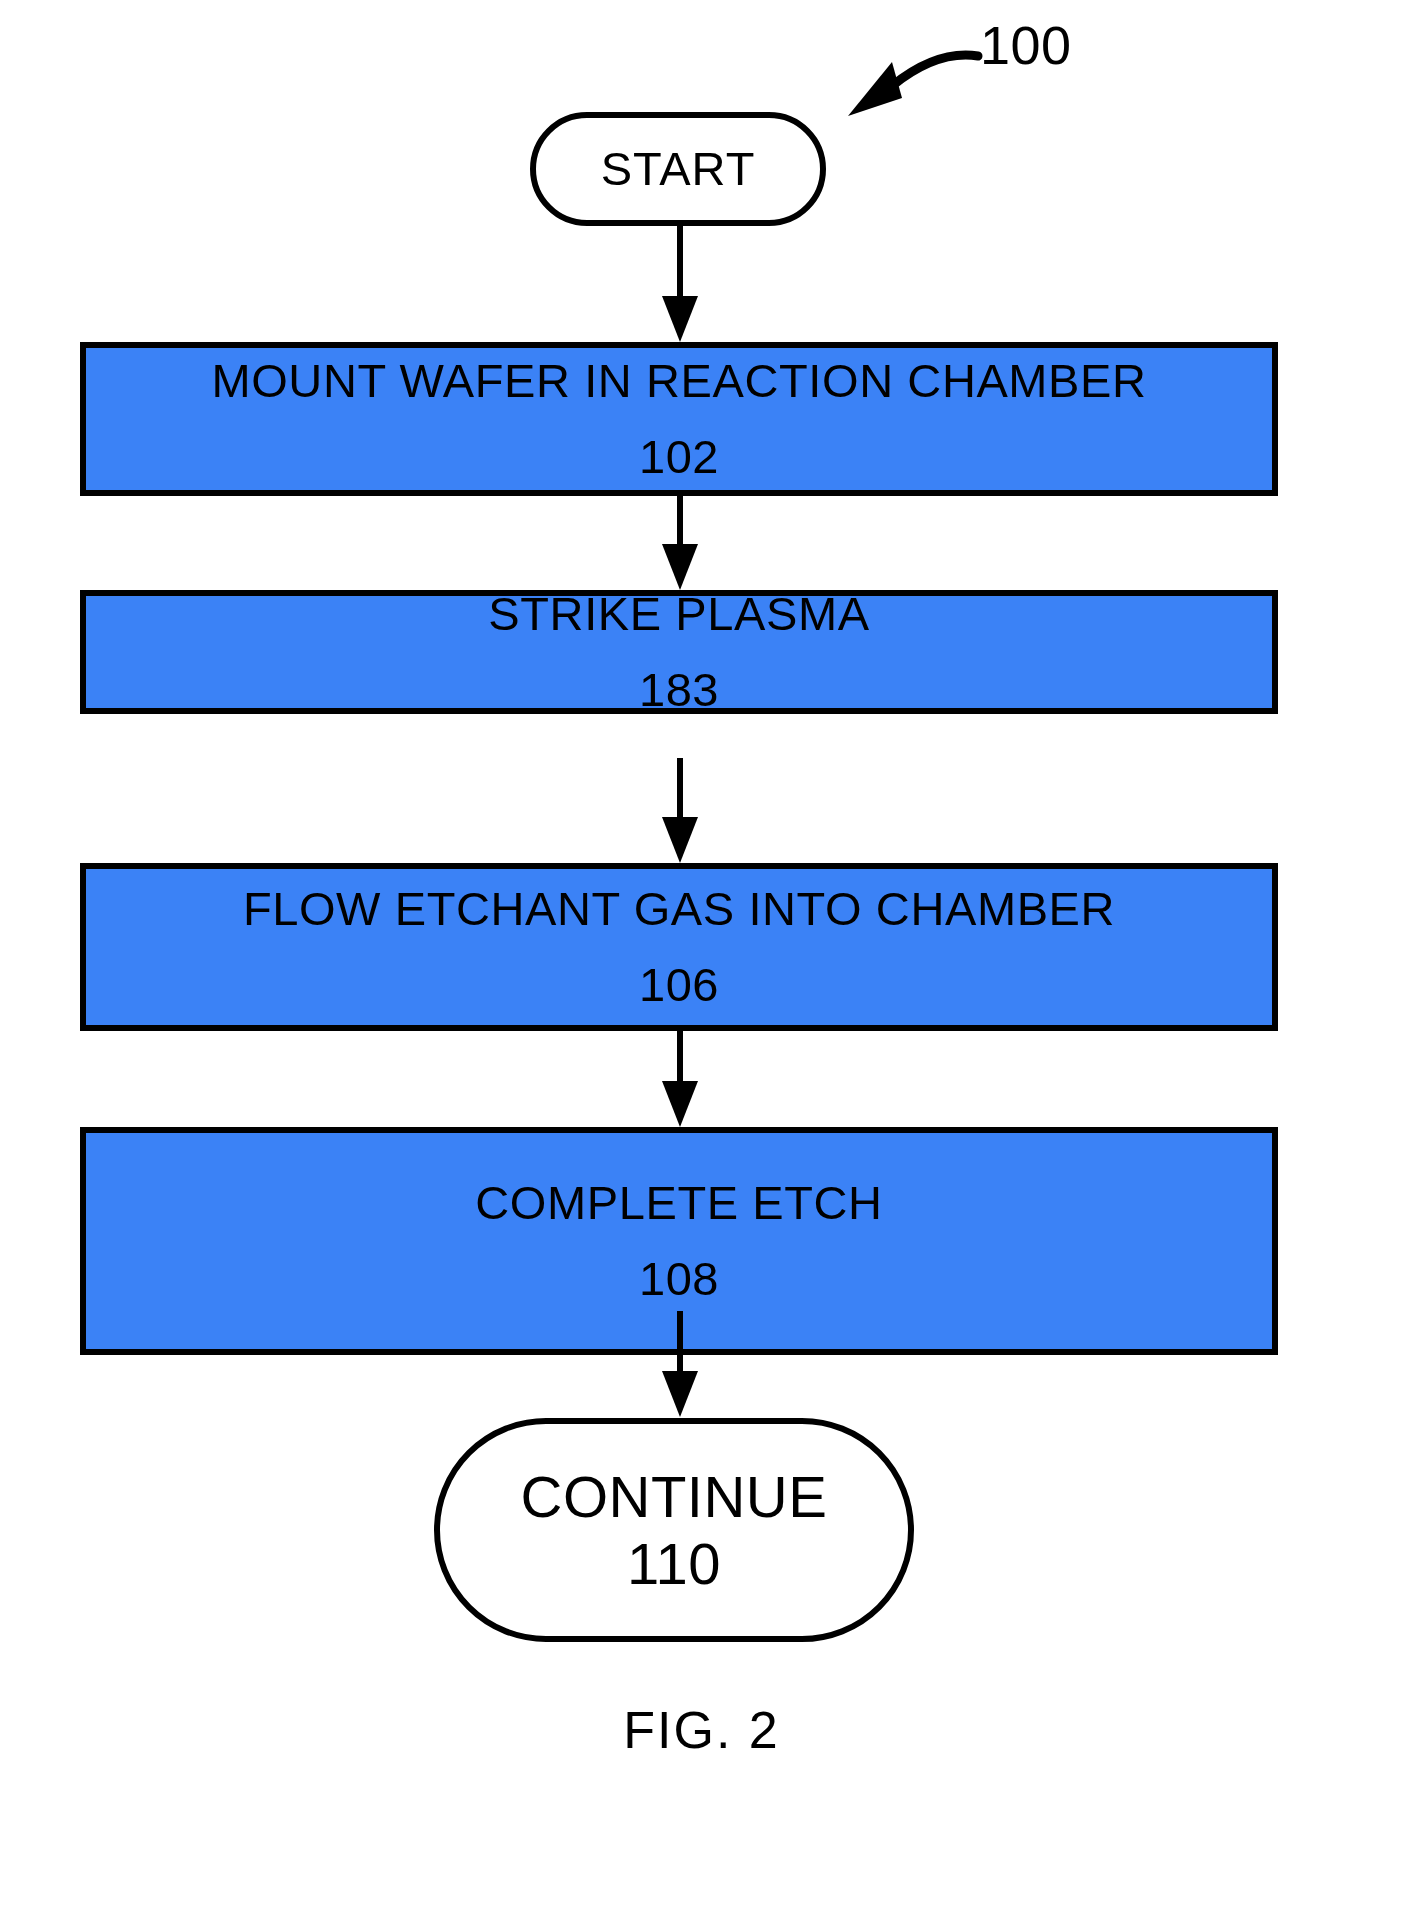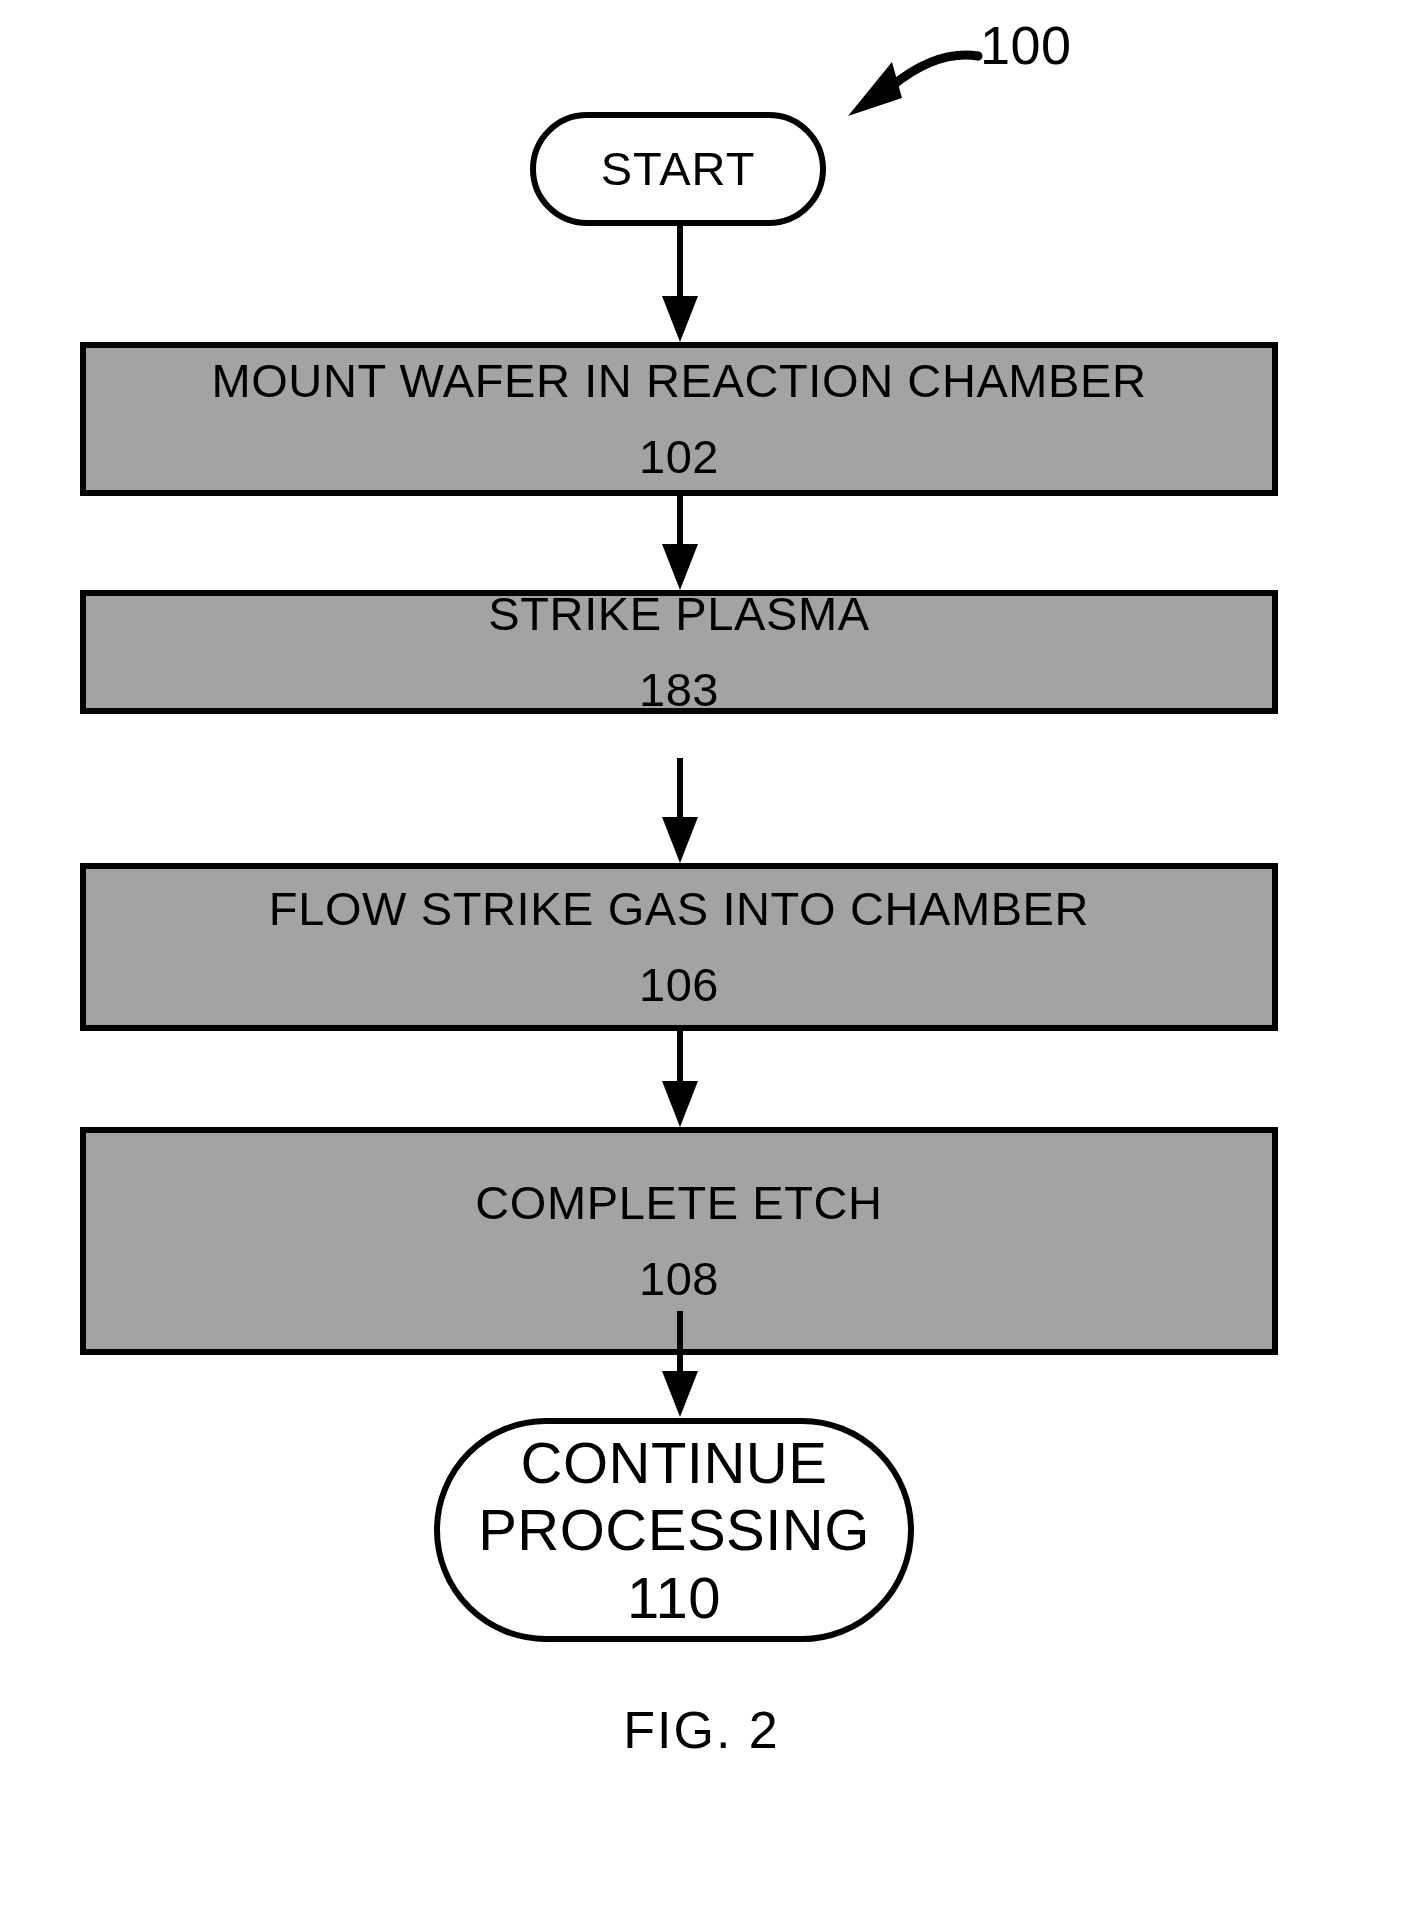--- a/index.html
+++ b/index.html
@@ -80,21 +80,21 @@
     line-height: 1.16;
   }
 
   
   .process-box {
     position: absolute;
     left: 80px;
     width: 1198px;
     box-sizing: border-box;
     border: 6px solid #000000;
-    background: #a3a3a3;
+    background: #3b82f6;
     display: flex;
     flex-direction: column;
     align-items: center;
     justify-content: center;
     text-align: center;
   }
   .process-box .box-line {
     font-size: 47px;
     letter-spacing: 0.6px;
     line-height: 1.2;
@@ -200,40 +200,39 @@
     <span class="box-line">STRIKE PLASMA</span>
     <span class="box-ref">183</span>
   </div>
 
   <div id="conn-104-106" class="connector">
     <div class="shaft"></div>
     <div class="head"></div>
   </div>
 
   <div id="node-106" class="process-box">
-    <span class="box-line">FLOW STRIKE GAS INTO CHAMBER</span>
+    <span class="box-line">FLOW ETCHANT GAS INTO CHAMBER</span>
     <span class="box-ref">106</span>
   </div>
 
   <div id="conn-106-108" class="connector">
     <div class="shaft"></div>
     <div class="head"></div>
   </div>
 
   <div id="node-108" class="process-box">
     <span class="box-line">COMPLETE ETCH</span>
     <span class="box-ref">108</span>
   </div>
 
   <div id="conn-108-110" class="connector">
     <div class="shaft"></div>
     <div class="head"></div>
   </div>
 
   <div id="node-continue" class="terminal">
     <span class="term-line">CONTINUE</span>
-    <span class="term-line">PROCESSING</span>
     <span class="term-line">110</span>
   </div>
 
   <div id="fig-caption">FIG. 2</div>
 
 </div>
 
 </body></html>

